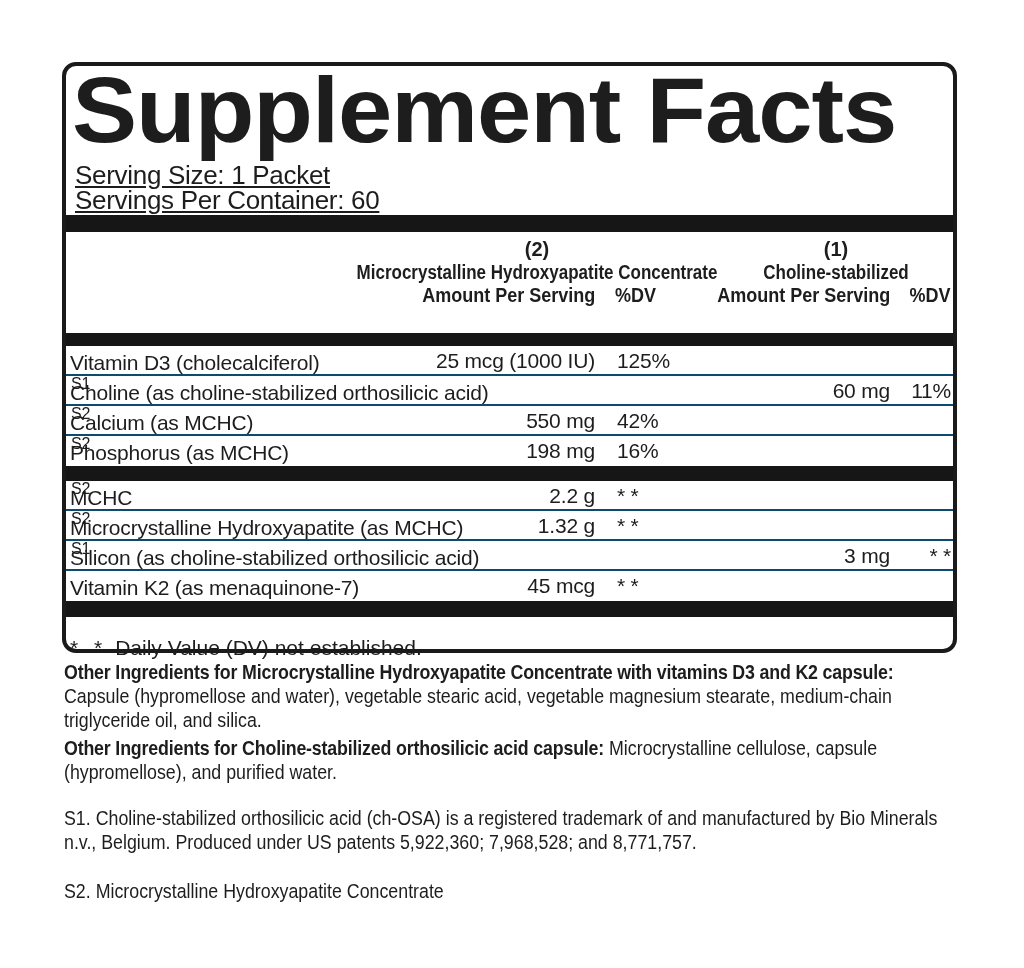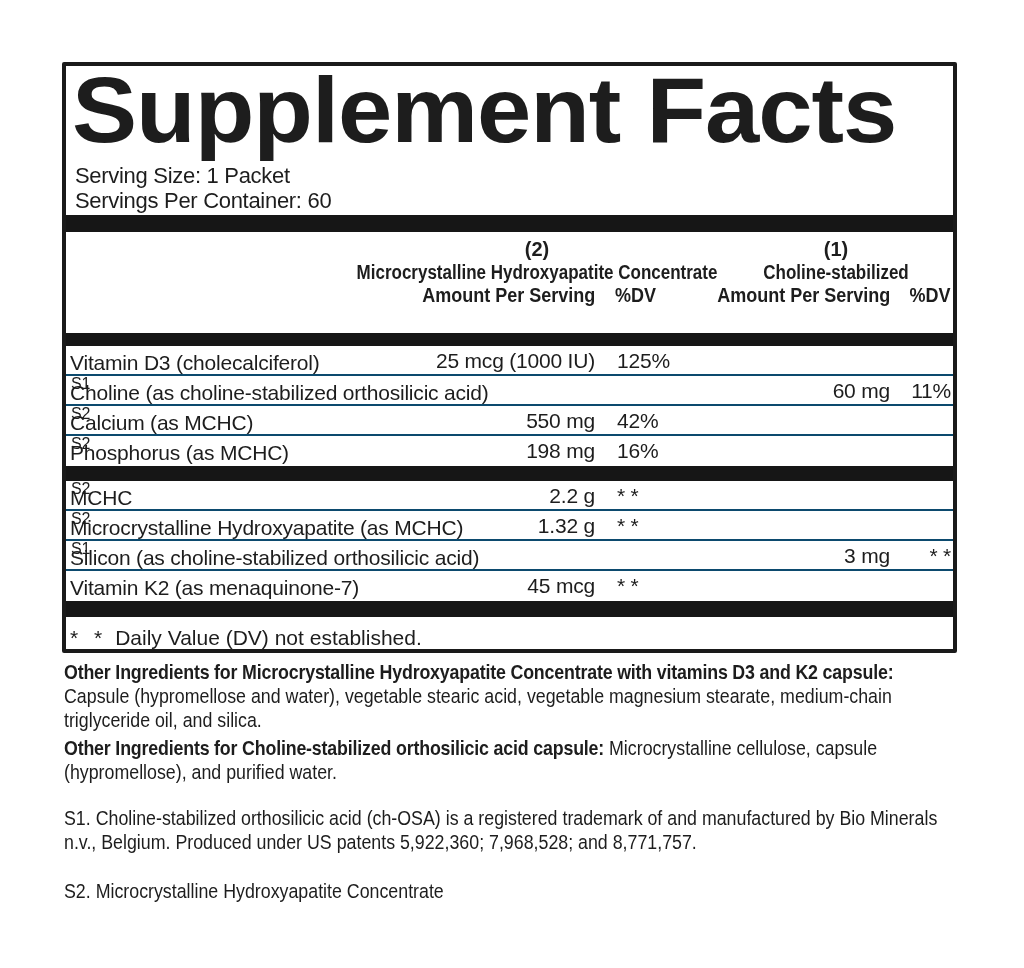--- a/index.html
+++ b/index.html
@@ -3,28 +3,28 @@
 <meta charset="utf-8">
 <style>
   html, body { margin:0; padding:0; background:#ffffff; }
   .canvas {
     position:relative; width:1024px; height:968px; background:#ffffff;
     font-family:"Liberation Sans", sans-serif; color:#1d1d1d; overflow:hidden;
   }
   
   .panel {
     position:absolute; left:62px; top:62px; width:895px; height:591px;
-    border:4px solid #1a1a1a; border-radius:2px; box-sizing:border-box; background:#fff;
+    border:4px solid #1a1a1a; border-radius:14px; box-sizing:border-box; background:#fff;
   }
   .panel-title {
     position:absolute; top:-4px; left:6px; margin:0;
     font-size:93px; font-weight:bold; line-height:96px; letter-spacing:-1px;
     white-space:nowrap; transform:scaleX(1.05); transform-origin:0 50%;
   }
-  .serving { position:absolute; top:97px; left:9px; font-size:22px; line-height:25px; letter-spacing:-0.3px; }
+  .serving { position:absolute; top:97px; left:9px; font-size:26px; line-height:25px; letter-spacing:-0.3px;text-decoration:underline; }
   .bar { position:absolute; left:0; width:100%; background:#161616; }
   .bar1 { top:149px; height:17px; }
   .bar2 { top:267px; height:13px; }
   
   .col-headers { position:absolute; top:172px; left:0; width:100%; height:95px; font-weight:bold; font-size:20px; }
   .hline { position:relative; height:23px; }
   .hline span { position:absolute; top:0; white-space:nowrap; line-height:23px; }
   .hc2 { left:471px; transform:translateX(-50%); }
   .hc1 { left:770px; transform:translateX(-50%); }
   .hc2.squeeze { transform:translateX(-50%) scaleX(0.85); }
@@ -39,21 +39,21 @@
   .trow.no-sep { border-bottom:none;padding-left:23px; }
   .trow span { position:absolute; top:2px; font-size:21px; line-height:26px; letter-spacing:-0.2px; white-space:nowrap; }
   .lbl  { left:4px; }
   .lbl sup { font-size:16px; position:relative; top:-7px; margin-left:1px; }
   .amt2 { right:358px; }
   .dv2  { left:551px; }
   .amt1 { right:63px; }
   .dv1  { right:2px; }
   .bar3 { position:relative; height:15px; background:#161616; }
   .bar4 { position:relative; height:16px; background:#161616; }
-  .dv-note { position:relative; padding:8px 0 0 4px; font-size:21px; line-height:26px; }
+  .dv-note { position:relative; padding:18px 0 0 4px; font-size:21px; line-height:26px; }
   .dv-note .stars { letter-spacing:5px; margin-right:8px; }
   
   .para {
     position:absolute; left:64px; width:1030px; font-size:20.5px; line-height:24px;
     transform:scaleX(0.868); transform-origin:0 0; margin:0;
   }
   .para b { letter-spacing:-0.2px; }
   .p1 { top:660px; }
   .p2 { top:736px; }
   .fn { top:806px; }

